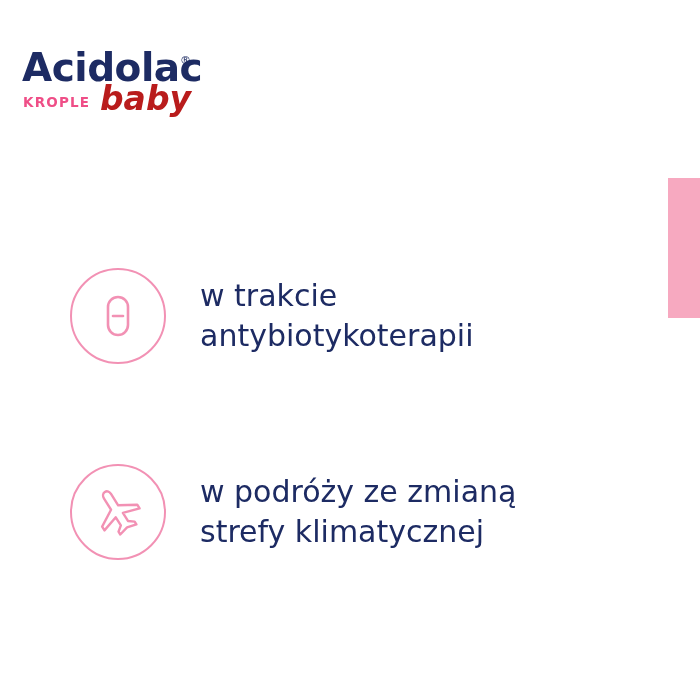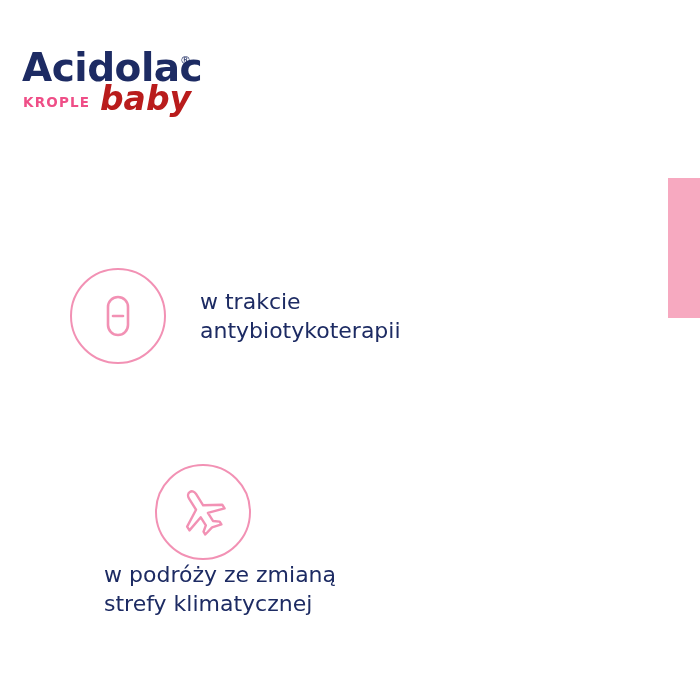--- a/index.html
+++ b/index.html
@@ -82,38 +82,38 @@
     font-family: "DejaVu Sans", sans-serif;
   }
 
   
   .feature {
     position: absolute;
     display: flex;
     align-items: center;
   }
   .feature-1 { left: 70px; top: 268px; }
-  .feature-2 { left: 70px; top: 464px; flex-direction: column; }
+  .feature-2 { left: 70px; top: 464px; }
 
   .icon-circle {
     width: 96px;
     height: 96px;
     border-radius: 50%;
     border: 2.5px solid #f291b4;
     box-sizing: border-box;
     display: flex;
     align-items: center;
     justify-content: center;
     flex: none;
   }
 
   .feature-text {
     margin-left: 34px;
     color: #1d2b63;
-    font-size: 22px;
+    font-size: 30px;
     line-height: 1.32;
     font-family: "DejaVu Sans", sans-serif;
     white-space: pre-line;
     max-width: 420px;
   }
 </style>
 </head>
 <body>
 
 <div class="stage">

